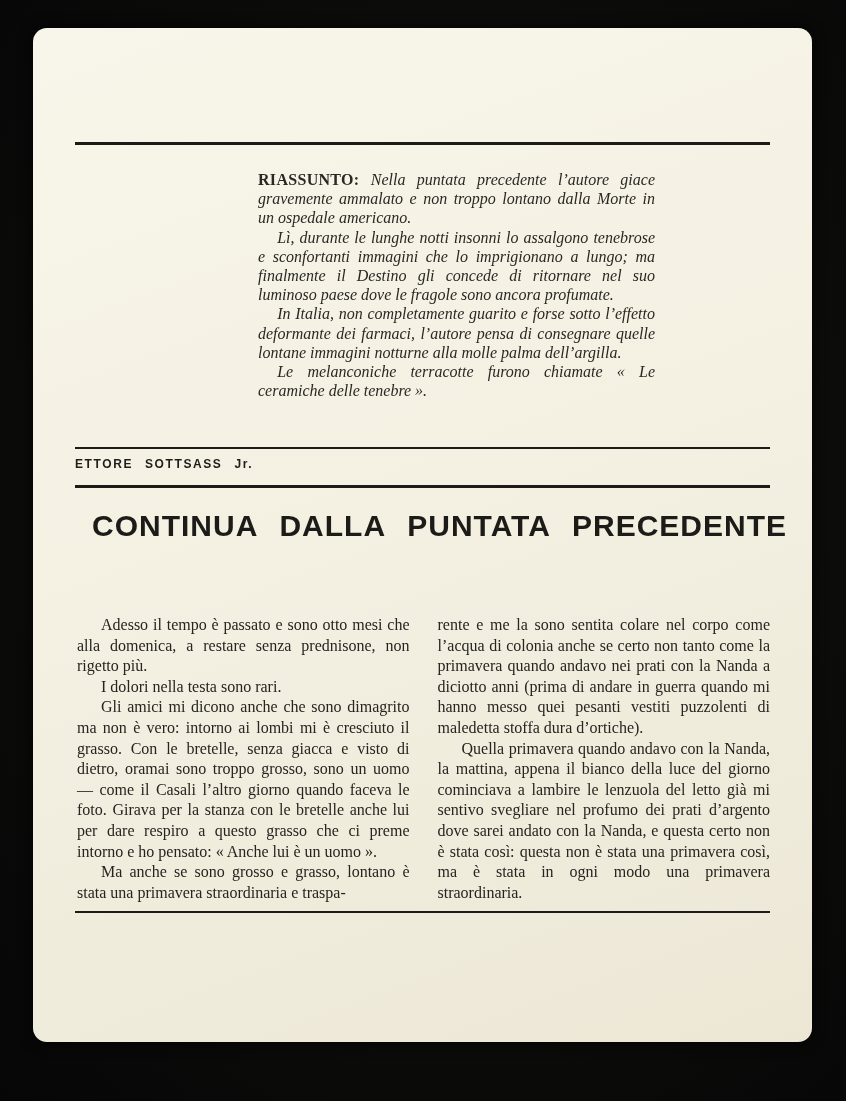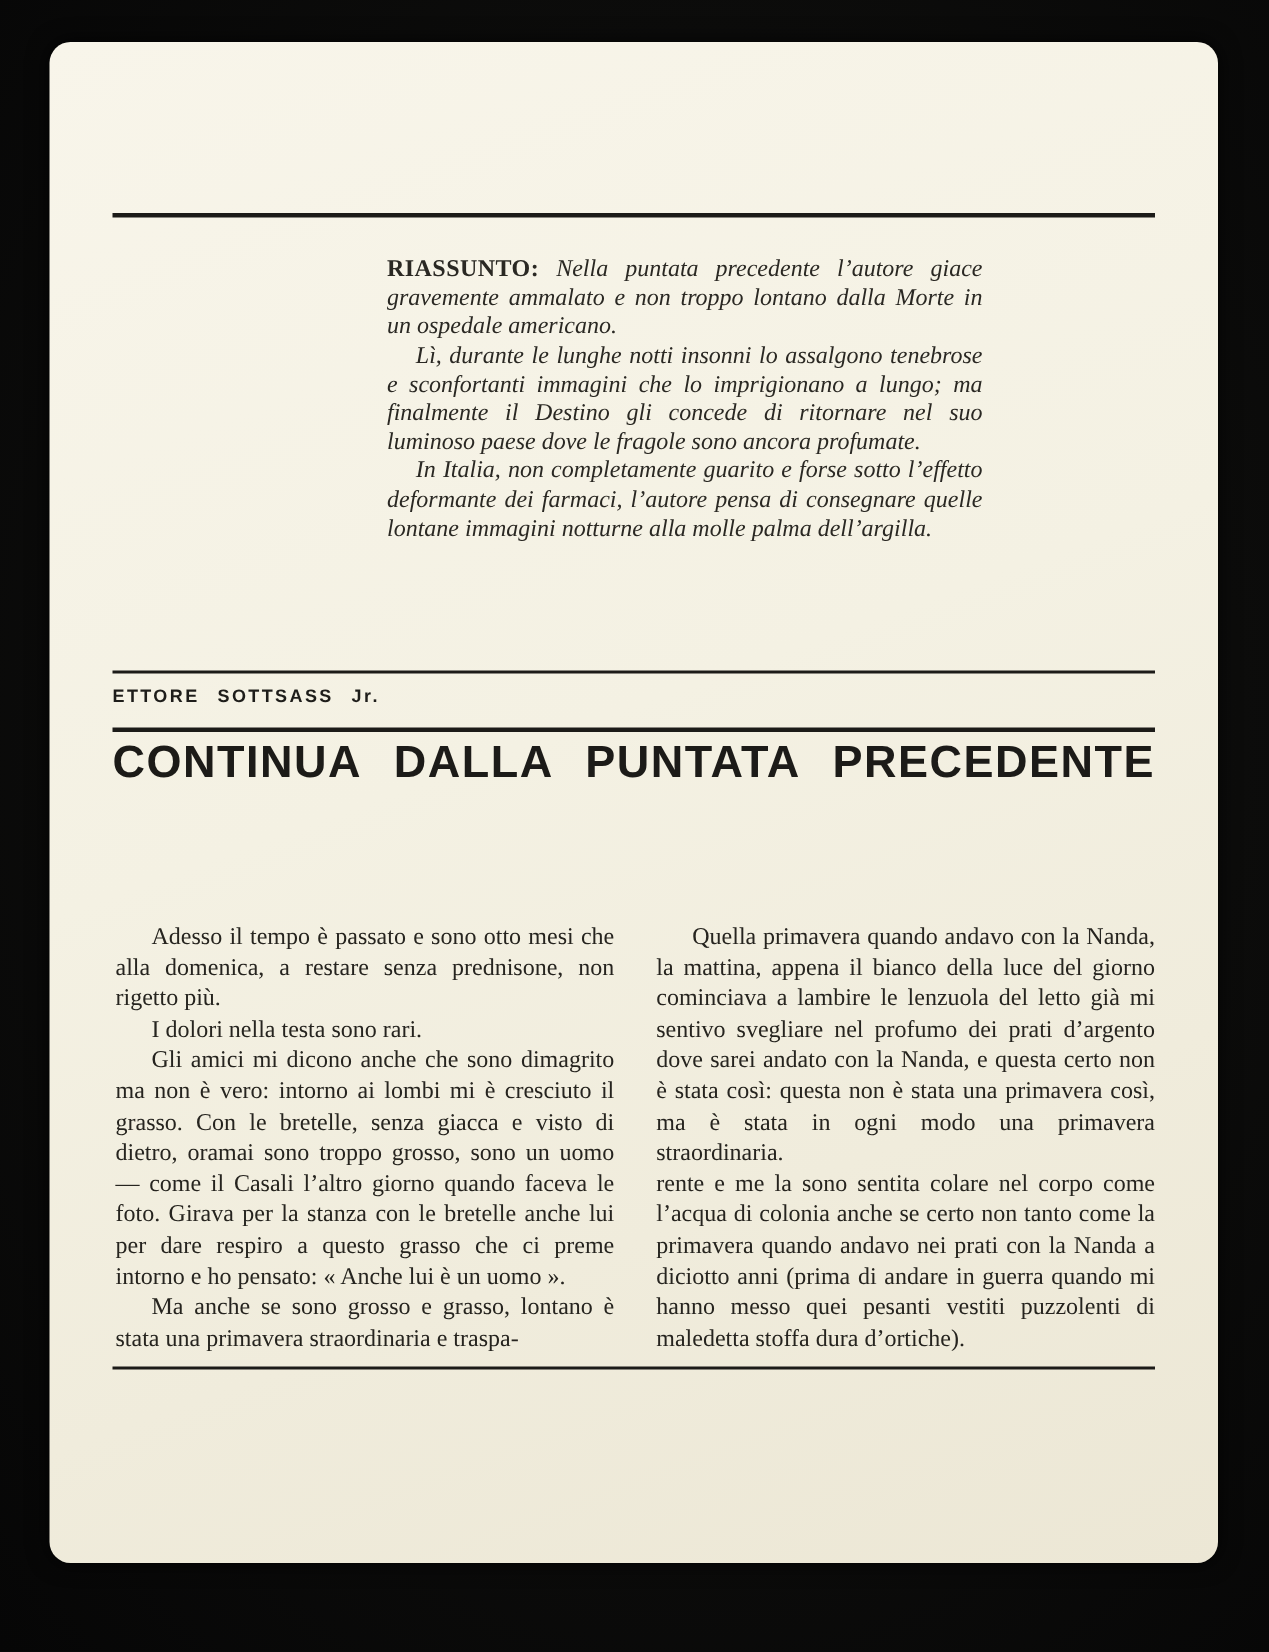--- a/index.html
+++ b/index.html
@@ -124,46 +124,47 @@
 <div class="stage">
   <div class="paper">
 
     <div class="rule rule-top"></div>
 
     <div class="summary">
       <p class="first"><span class="sum-lead">RIASSUNTO:</span>&nbsp;<span>Nella puntata precedente l’autore giace gravemente ammalato e non troppo lontano dalla Morte in un ospedale americano.</span></p>
       <div>
           <p class="para">Lì, durante le lunghe notti insonni lo assalgono tenebrose e sconfortanti immagini che lo imprigionano a lungo; ma finalmente il Destino gli concede di ritornare nel suo luminoso paese dove le fragole sono ancora profumate.</p>
           <p class="para">In Italia, non completamente guarito e forse sotto l’effetto deformante dei farmaci, l’autore pensa di consegnare quelle lontane immagini notturne alla molle palma dell’argilla.</p>
+          <p class="para">Le melanconiche terracotte furono chiamate « Le ceramiche delle tenebre ».</p>
         </div>
     </div>
 
     <div class="rule rule-thin"></div>
 
     <div class="byline">ETTORE SOTTSASS Jr.</div>
 
     <div class="rule rule-thick"></div>
 
-    <h1 class="headline" style="margin:0;">
+    <h1 class="headline" style="margin:17px;">
       <span>CONTINUA</span>
       <span>DALLA</span>
       <span>PUNTATA</span>
       <span>PRECEDENTE</span>
     </h1>
 
     <div class="columns">
       <div class="col">
           <p class="para">Adesso il tempo è passato e sono otto mesi che alla domenica, a restare senza prednisone, non rigetto più.</p>
           <p class="para">I dolori nella testa sono rari.</p>
           <p class="para">Gli amici mi dicono anche che sono dimagrito ma non è vero: intorno ai lombi mi è cresciuto il grasso. Con le bretelle, senza giacca e visto di dietro, oramai sono troppo grosso, sono un uomo — come il Casali l’altro giorno quando faceva le foto. Girava per la stanza con le bretelle anche lui per dare respiro a questo grasso che ci preme intorno e ho pensato: « Anche lui è un uomo ».</p>
           <p class="para">Ma anche se sono grosso e grasso, lontano è stata una primavera straordinaria e traspa-</p>
         </div>
       <div class="col">
+          <p class="para noindent">rente e me la sono sentita colare nel corpo come l’acqua di colonia anche se certo non tanto come la primavera quando andavo nei prati con la Nanda a diciotto anni (prima di andare in guerra quando mi hanno messo quei pesanti vestiti puzzolenti di maledetta stoffa dura d’ortiche).</p>
           <p class="para">Quella primavera quando andavo con la Nanda, la mattina, appena il bianco della luce del giorno cominciava a lambire le lenzuola del letto già mi sentivo svegliare nel profumo dei prati d’argento dove sarei andato con la Nanda, e questa certo non è stata così: questa non è stata una primavera così, ma è stata in ogni modo una primavera straordinaria.</p>
-          <p class="para noindent">rente e me la sono sentita colare nel corpo come l’acqua di colonia anche se certo non tanto come la primavera quando andavo nei prati con la Nanda a diciotto anni (prima di andare in guerra quando mi hanno messo quei pesanti vestiti puzzolenti di maledetta stoffa dura d’ortiche).</p>
         </div>
     </div>
 
     <div class="rule rule-footer"></div>
 
 
   </div>
 </div>
 
 </body></html>

